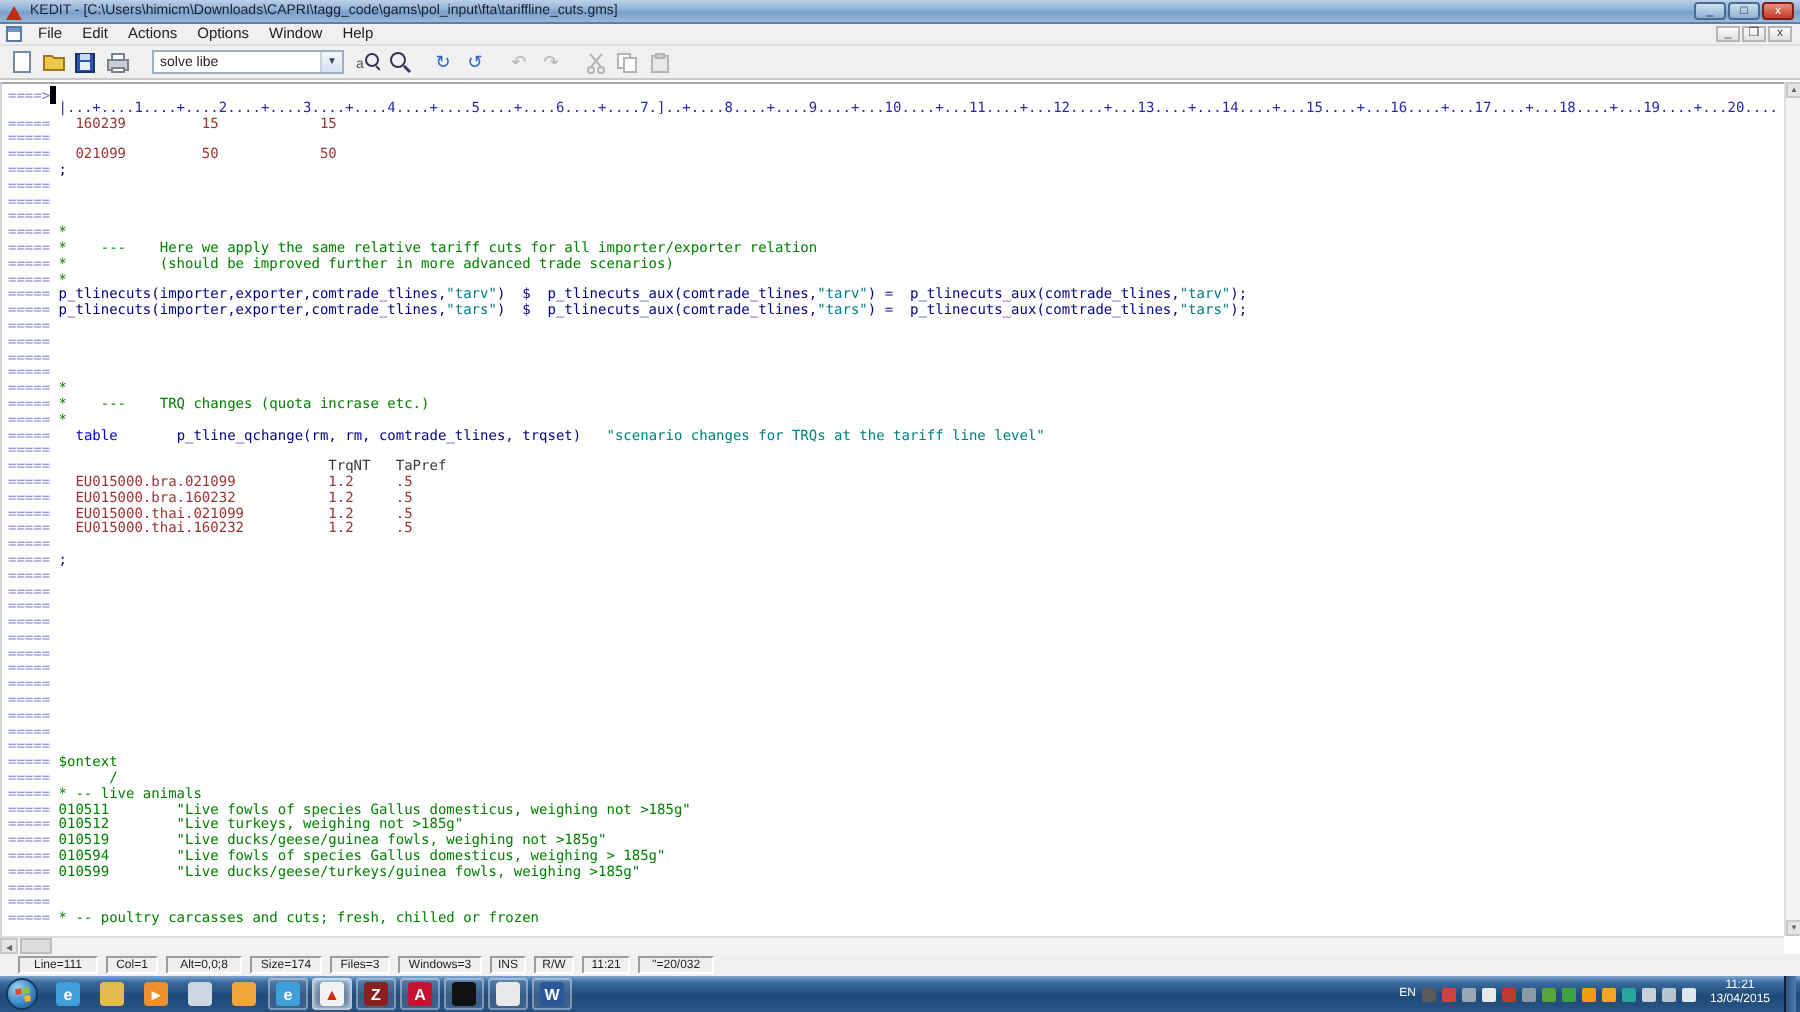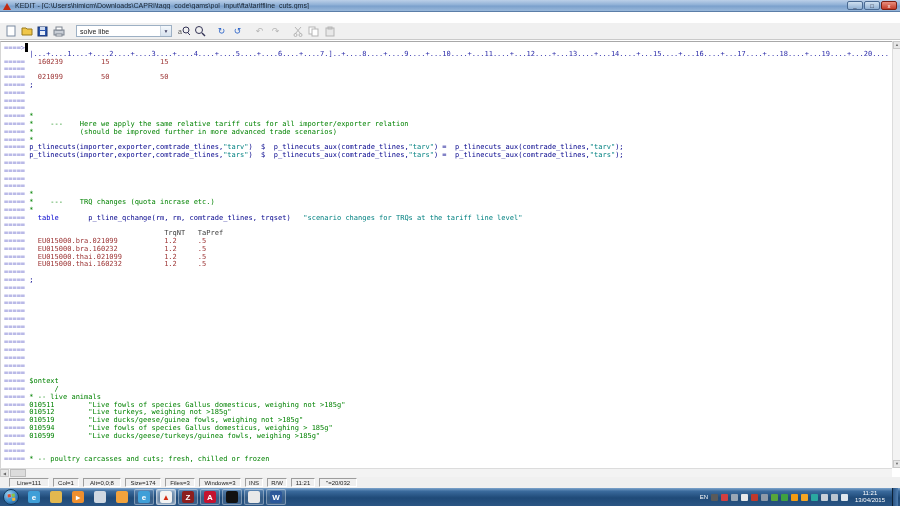--- a/index.html
+++ b/index.html
@@ -111,20 +111,36 @@
   <div class="titlebar">
     <span class="app-icon"></span>
     <span class="title-text">KEDIT - [C:\Users\himicm\Downloads\CAPRI\tagg_code\gams\pol_input\fta\tariffline_cuts.gms]</span>
     <span class="winbtns">
       <span class="wbtn">_</span>
       <span class="wbtn">□</span>
       <span class="wbtn close">x</span>
     </span>
   </div>
 
+  <div class="menubar">
+    <span class="mdi-doc"></span>
+    <span style="display:flex;">
+        <span class="menu-item">File</span>
+        <span class="menu-item">Edit</span>
+        <span class="menu-item">Actions</span>
+        <span class="menu-item">Options</span>
+        <span class="menu-item">Window</span>
+        <span class="menu-item">Help</span>
+      </span>
+    <span class="mdibtns">
+      <span class="mdibtn">_</span>
+      <span class="mdibtn">❐</span>
+      <span class="mdibtn">x</span>
+    </span>
+  </div>
 
   <div class="toolbar">
     <span class="tbtn">
       <svg width="10" height="12">
           <rect x="1" y="1" width="8" height="10" fill="#fff" stroke="#7a8aa0"></rect>
         </svg>
     </span>
     <span class="tbtn">
       <svg width="12" height="10">
           <path d="M1 2 h4 l1 1 h5 v6 h-10 z" fill="#f0c64a" stroke="#9a7a1a"></path>

